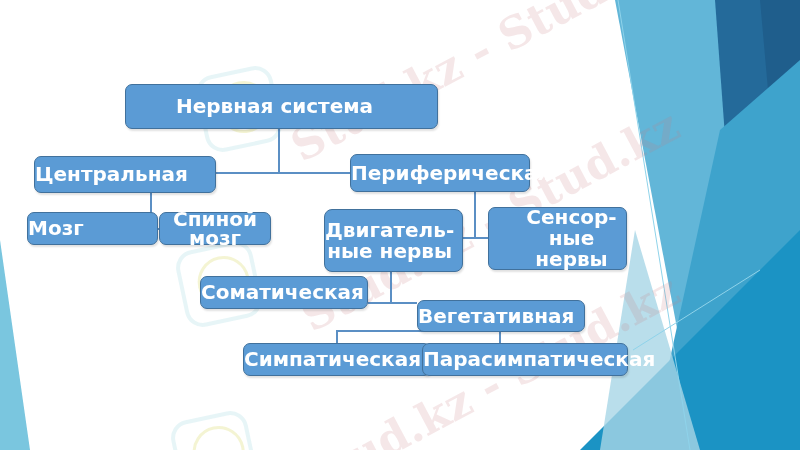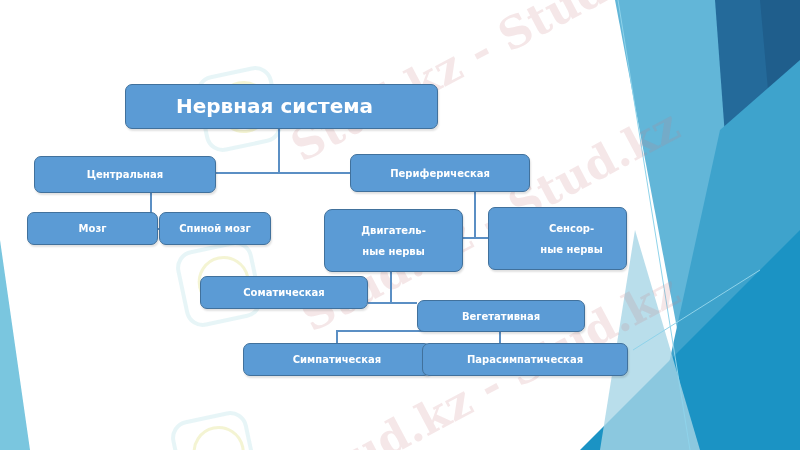--- a/index.html
+++ b/index.html
@@ -1,21 +1,21 @@
 <!DOCTYPE html>
 <html><head>
 <meta charset="utf-8">
 <style>
   html, body { margin:0; padding:0; }
   body { width:800px; height:450px; position:relative; overflow:hidden; background:#ffffff; font-family:"DejaVu Sans", sans-serif; }
   .deco { position:absolute; left:0; top:0; width:800px; height:450px; }
   .wm { position:absolute; color:rgba(200,120,130,0.18); font-family:"DejaVu Serif", serif; font-weight:bold; font-size:44px; transform:rotate(-28deg); white-space:nowrap; pointer-events:none; }
   .logo { position:absolute; width:70px; height:70px; border:4px solid rgba(120,200,210,0.18); border-radius:18px; transform:rotate(-12deg); }
   .logo::after { content:""; position:absolute; left:14px; top:8px; width:46px; height:46px; border-radius:50%; border:3px solid rgba(210,210,80,0.25); }
-  .node { position:absolute; box-sizing:border-box; background:#5b9bd5; border:1.5px solid #41719c; border-radius:7px; color:#ffffff; font-weight:bold; display:flex; align-items:center; justify-content:center; text-align:center; font-size:10px; line-height:19px; box-shadow:1px 2px 2px rgba(0,0,0,0.12); }
+  .node { position:absolute; box-sizing:border-box; background:#5b9bd5; border:1.5px solid #41719c; border-radius:7px; color:#ffffff; font-weight:bold; display:flex; align-items:center; justify-content:flex-start; text-align:center; font-size:20px; line-height:19px; box-shadow:1px 2px 2px rgba(0,0,0,0.12); }
   .node.title { font-size:20px; justify-content:flex-start; padding-left:50px; }
   .line { position:absolute; background:#5b8fc4; }
 </style>
 </head>
 <body>
 
 <svg class="deco" viewBox="0 0 800 450">
   <polygon points="615,0 800,0 800,450 700,450" fill="#62b6d8"></polygon>
   <polygon points="715,0 800,0 800,450 748,450" fill="#246a9a"></polygon>
   <polygon points="760,0 800,0 800,450" fill="#1f5e8c"></polygon>

